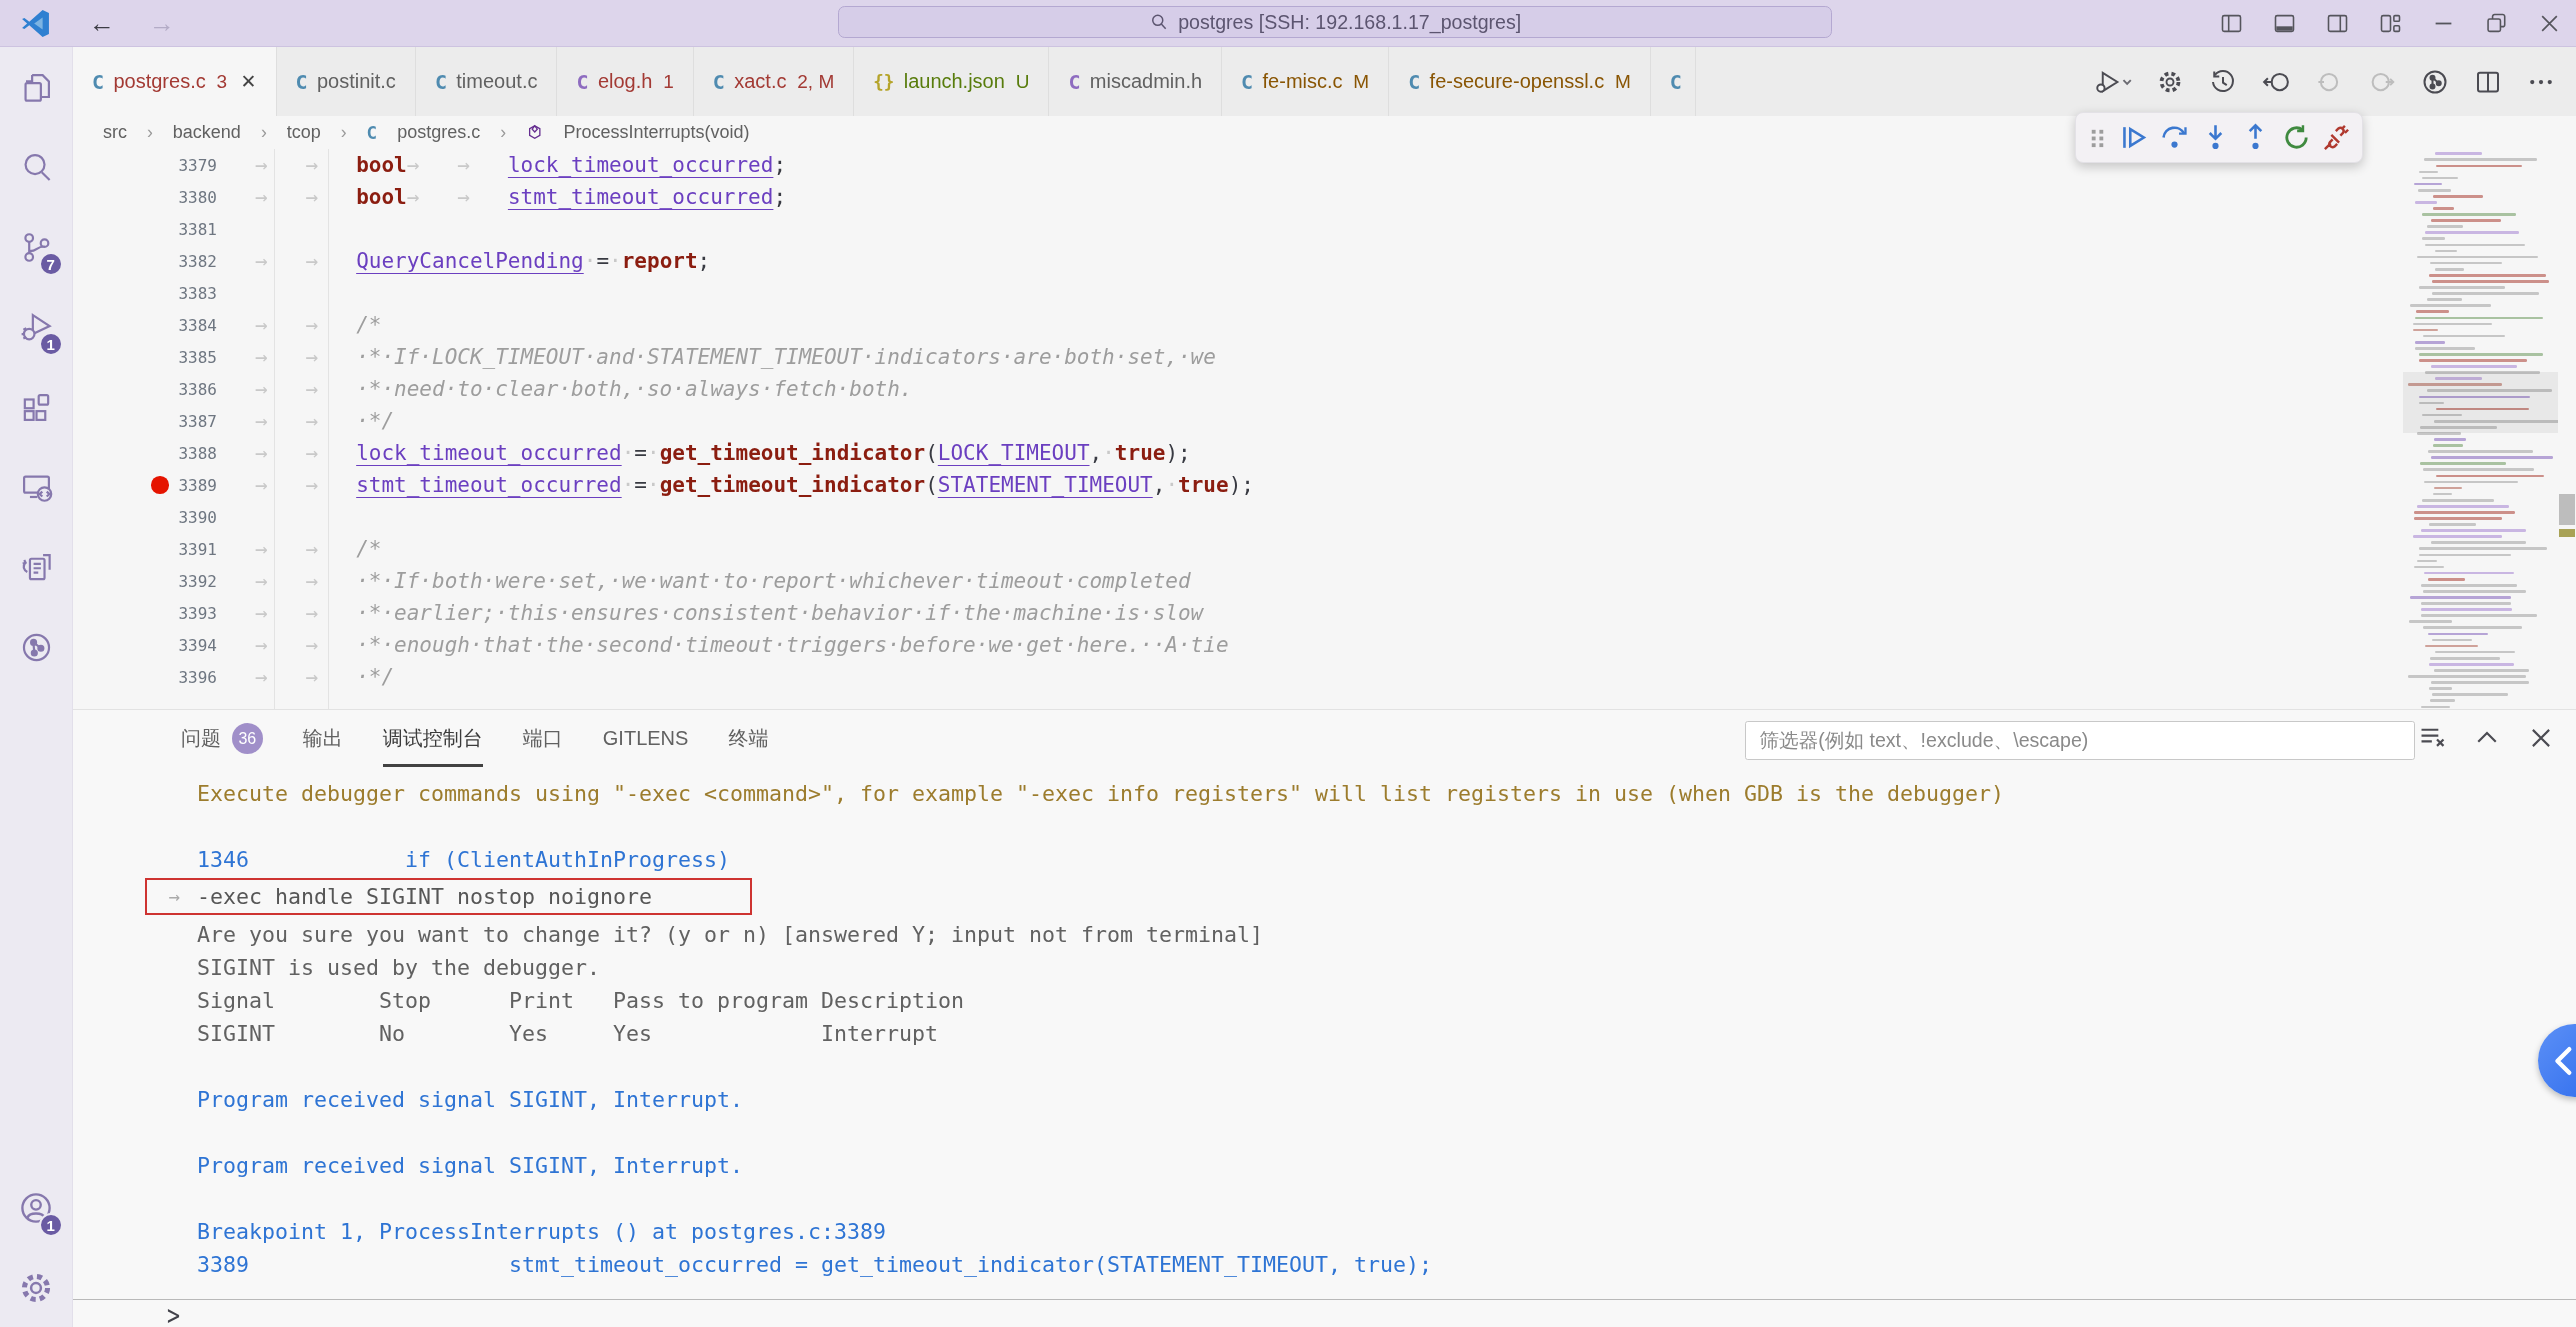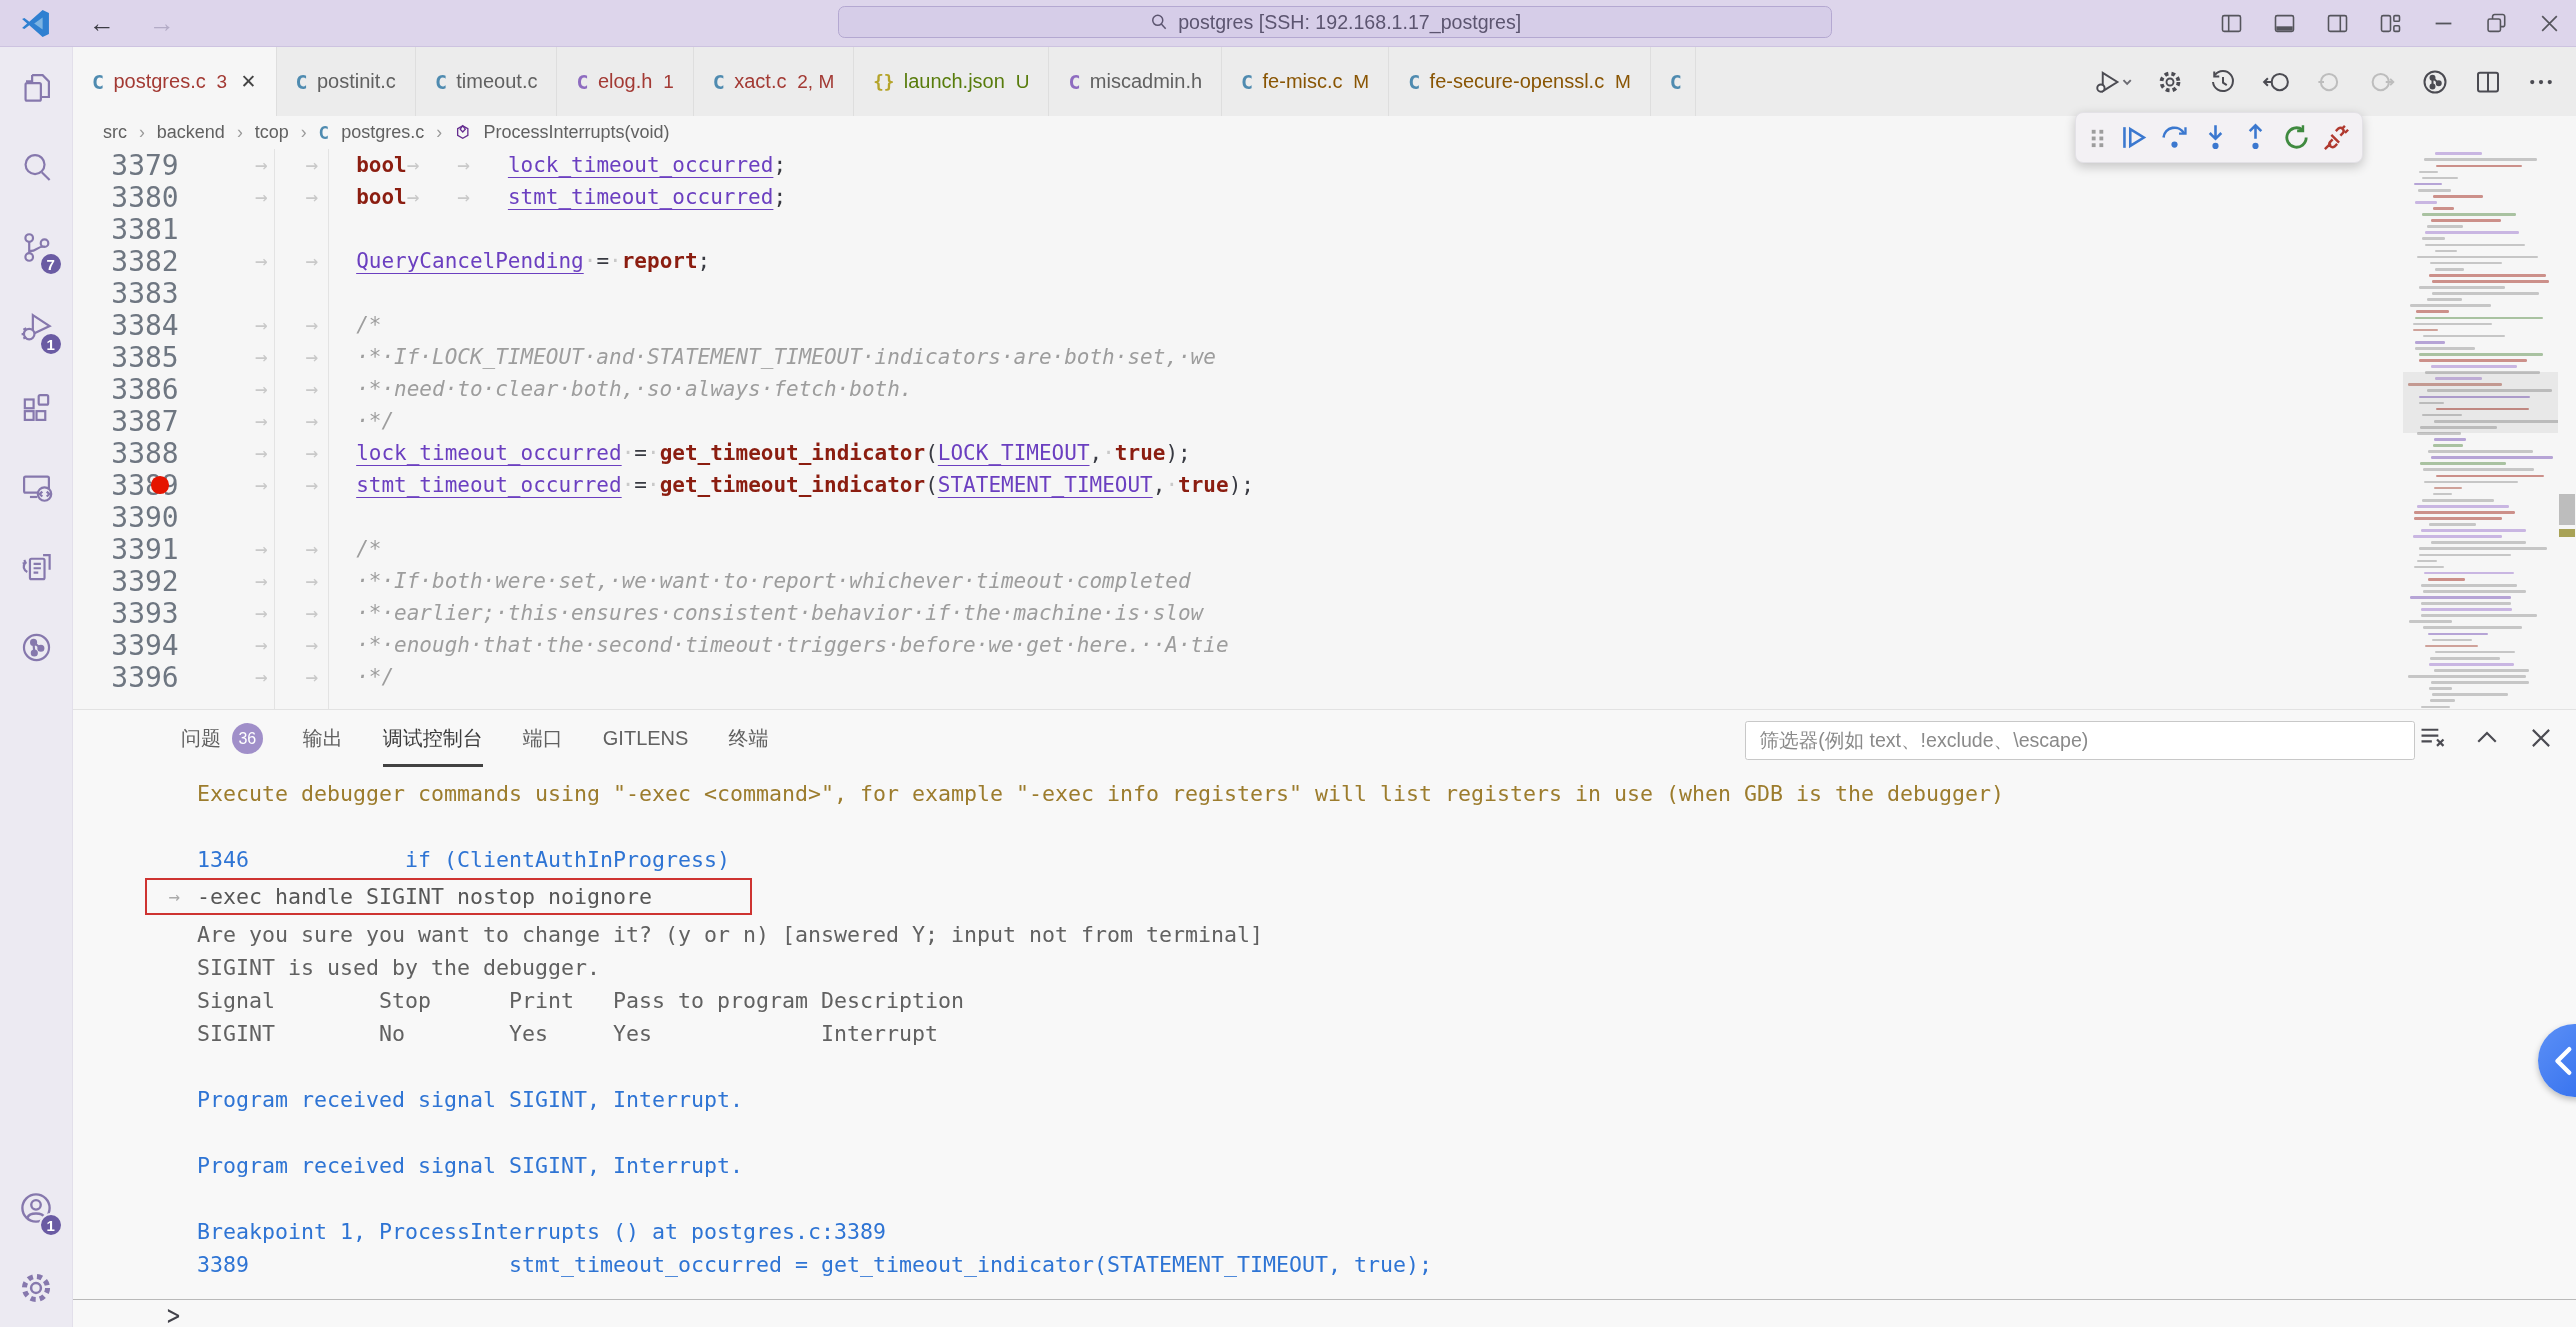--- a/index.html
+++ b/index.html
@@ -36,27 +36,27 @@
   .tlabel.c-error,.tbadge.c-error{color:#a33a34}
   .tlabel.c-normal{color:#616161}
   .tlabel.c-added,.tbadge.c-added{color:#587c0c}
   .tlabel.c-modified,.tbadge.c-modified{color:#895503}
   .tbadge{margin-left:10.8px;font-size:19px}
   .tclose{margin-left:13.5px;font-size:19px;color:#454545}
   .tabactions{display:flex;align-items:center;gap:23px;padding:0 20px;flex:none}
 
   
   .editorwrap{height:593px;position:relative;background:#f6f6f6}
-  .breadcrumb{height:33px;display:flex;align-items:center;padding-left:30px;font-size:18px;color:#616161;gap:12px}
+  .breadcrumb{height:33px;display:flex;align-items:center;padding-left:30px;font-size:18px;color:#616161;gap:20px}
   .bc-sep{color:#9a9a9a;font-size:17.5px}
   .bc-icon-c{color:#4f8bb0;font-weight:bold;font-family:"DejaVu Sans Mono",monospace;font-size:17.5px}
   .codearea{position:absolute;left:0;right:173px;top:33px;bottom:0;overflow:hidden}
   .iguide{position:absolute;top:0;bottom:0;width:0;border-left:1.3px solid #e3e3e3}
   .crow{display:flex;height:32px;align-items:center;position:relative}
-  .gut{width:182px;flex:none;text-align:center;padding-right:38px;box-sizing:border-box;color:#6e7681;font-family:"DejaVu Sans Mono",monospace;font-size:28px}
+  .gut{width:182px;flex:none;text-align:right;padding-right:38px;box-sizing:border-box;color:#6e7681;font-family:"DejaVu Sans Mono",monospace;font-size:16px}
   .bpdot{position:absolute;left:78px;top:7.4px;width:17.5px;height:17.5px;border-radius:50%;background:#e51400}
   .ctext{font-family:"DejaVu Sans Mono",monospace;font-size:21px;white-space:pre;color:#333}
   .ctext .kw{color:#8b1d10;font-weight:bold}
   .ctext .fn{color:#8b1d10;font-weight:bold}
   .ctext .glob{color:#6b3fc0;text-decoration:underline;text-decoration-thickness:1.3px;text-underline-offset:4.7px}
   .ctext .cm{color:#9d9d9d;font-style:italic}
   .ctext .ws{color:#c9c9c9}
   .ctext .pl{color:#383a42}
 
   .minimap{position:absolute;right:18px;top:33px;bottom:0;width:155px;overflow:hidden}

